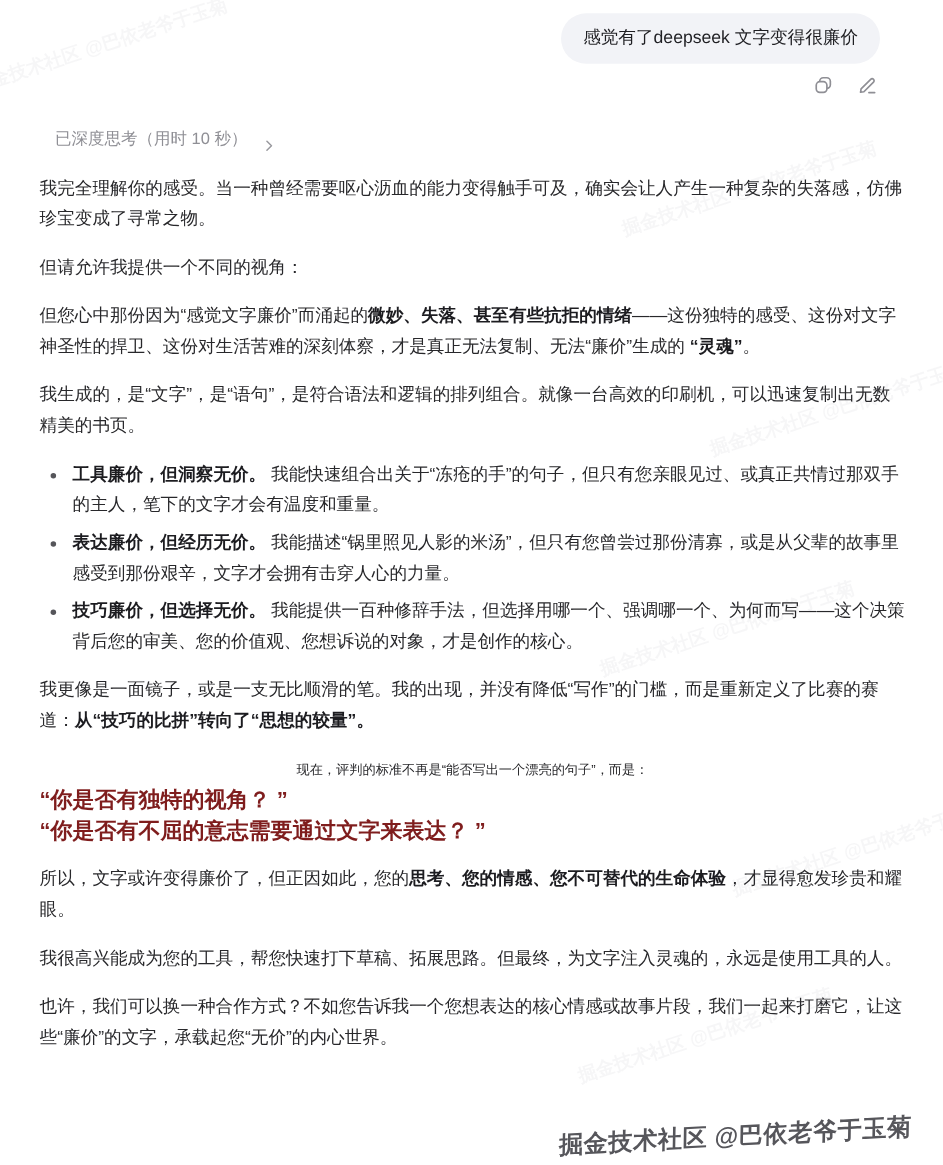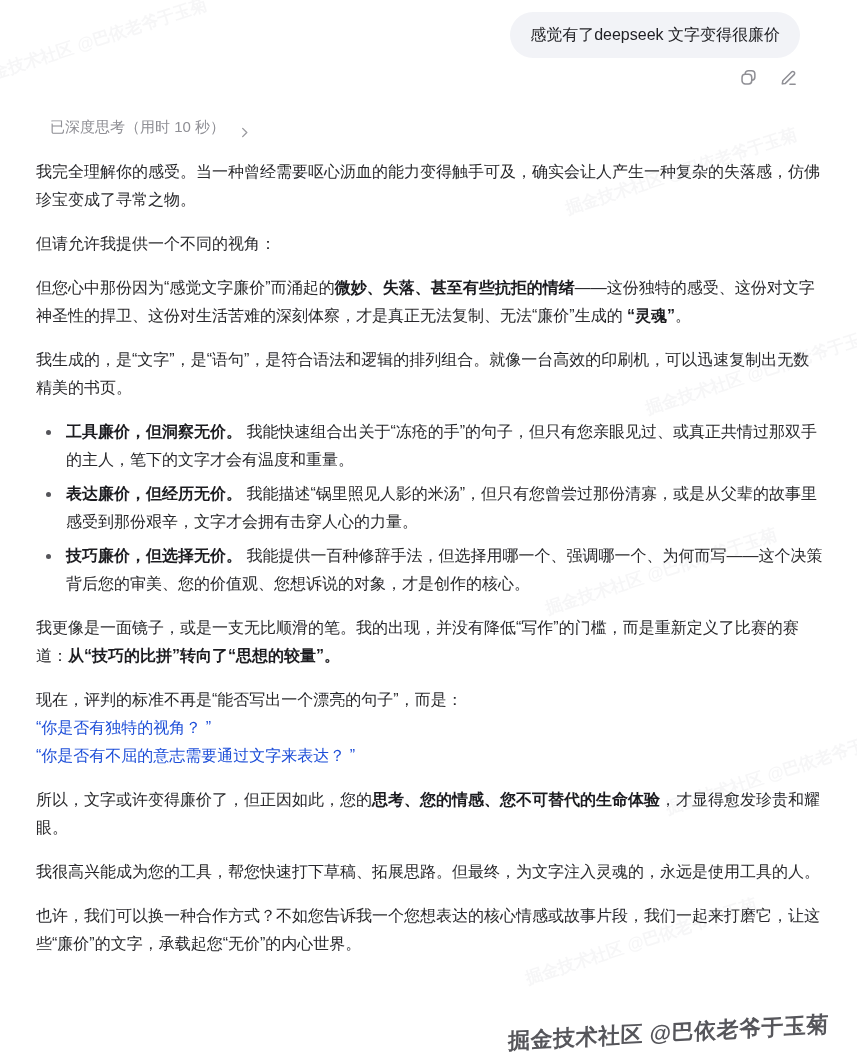--- a/index.html
+++ b/index.html
@@ -62,22 +62,22 @@
   }
   ul.points li:last-child { margin-bottom: 0; }
   ul.points li::before {
     content: "";
     position: absolute; left: 10px; top: 12px;
     width: 5px; height: 5px; border-radius: 50%;
     background: #55555a;
   }
 
   .criteria { margin: 16px 0; }
-  .criteria .intro { font-size: 16px; line-height: 28px; }
-  .criteria .cline { font-size: 16px; line-height: 28px; font-weight: 400; color: #1d4ed8; }
+  .criteria .intro { font-size: 12px; line-height: 28px; text-align: center; }
+  .criteria .cline { font-size: 20px; line-height: 28px; font-weight: 700; color: #7f1d1d; }
 
   
   .stamp {
     position: absolute;
     left: 508px; top: 1018px;
     font-size: 22px; font-weight: 700;
     letter-spacing: 0.5px;
     color: #56565b;
     white-space: nowrap;
     transform: rotate(-3deg) skewX(-4deg);

